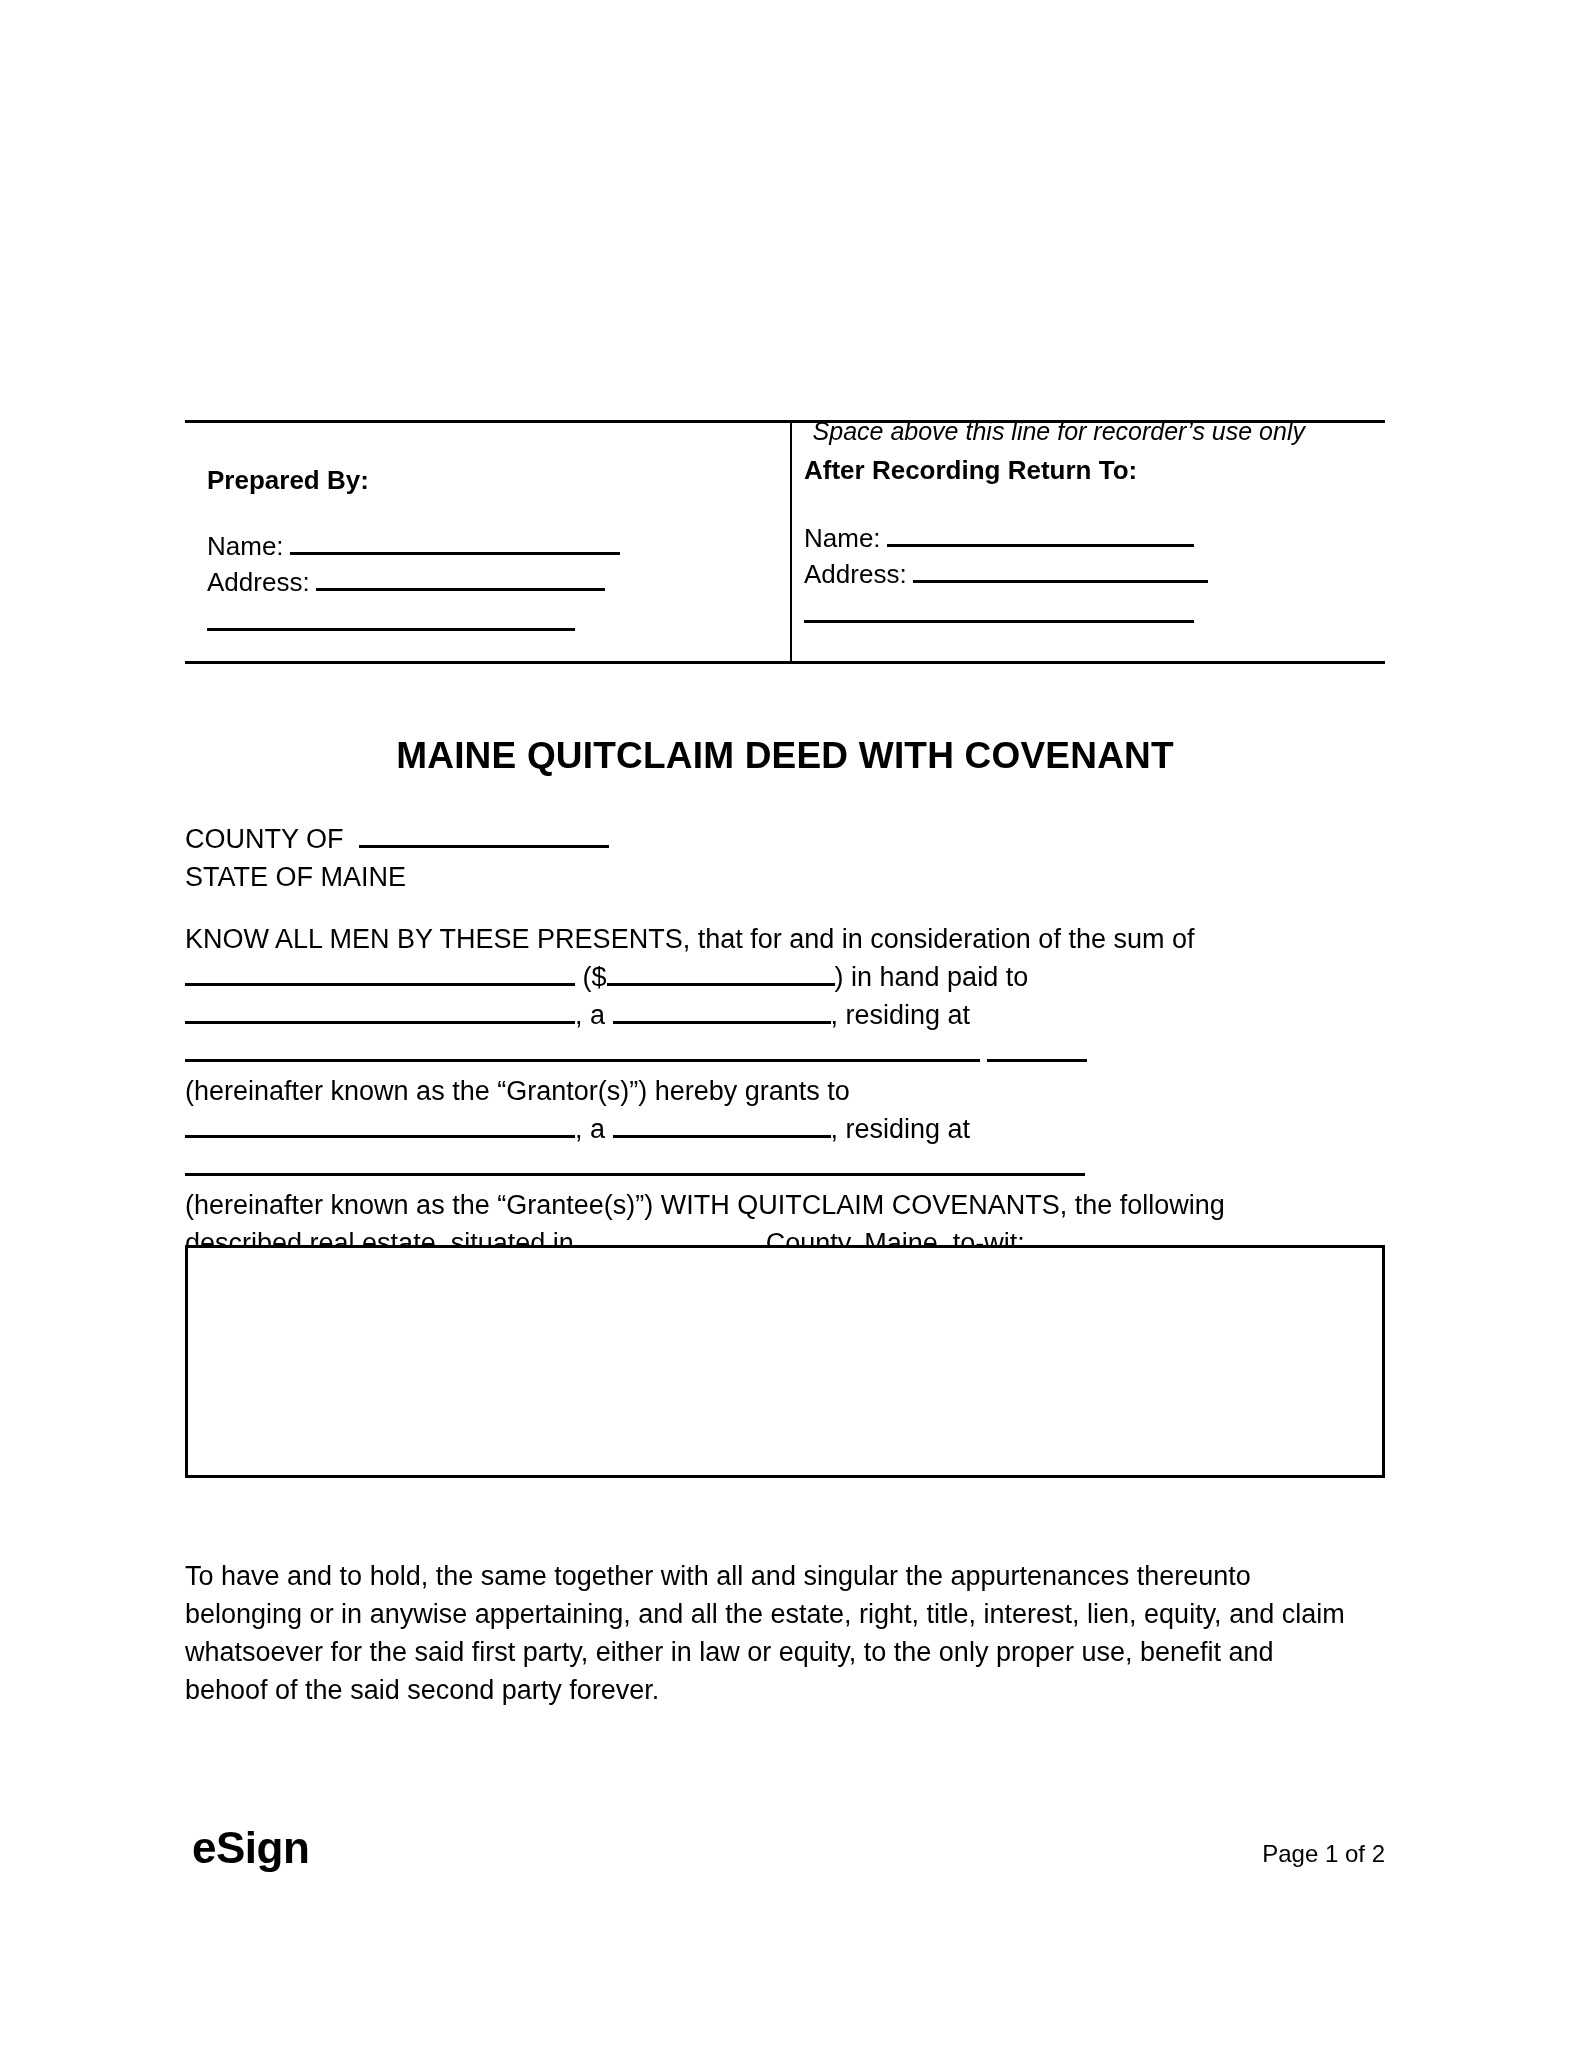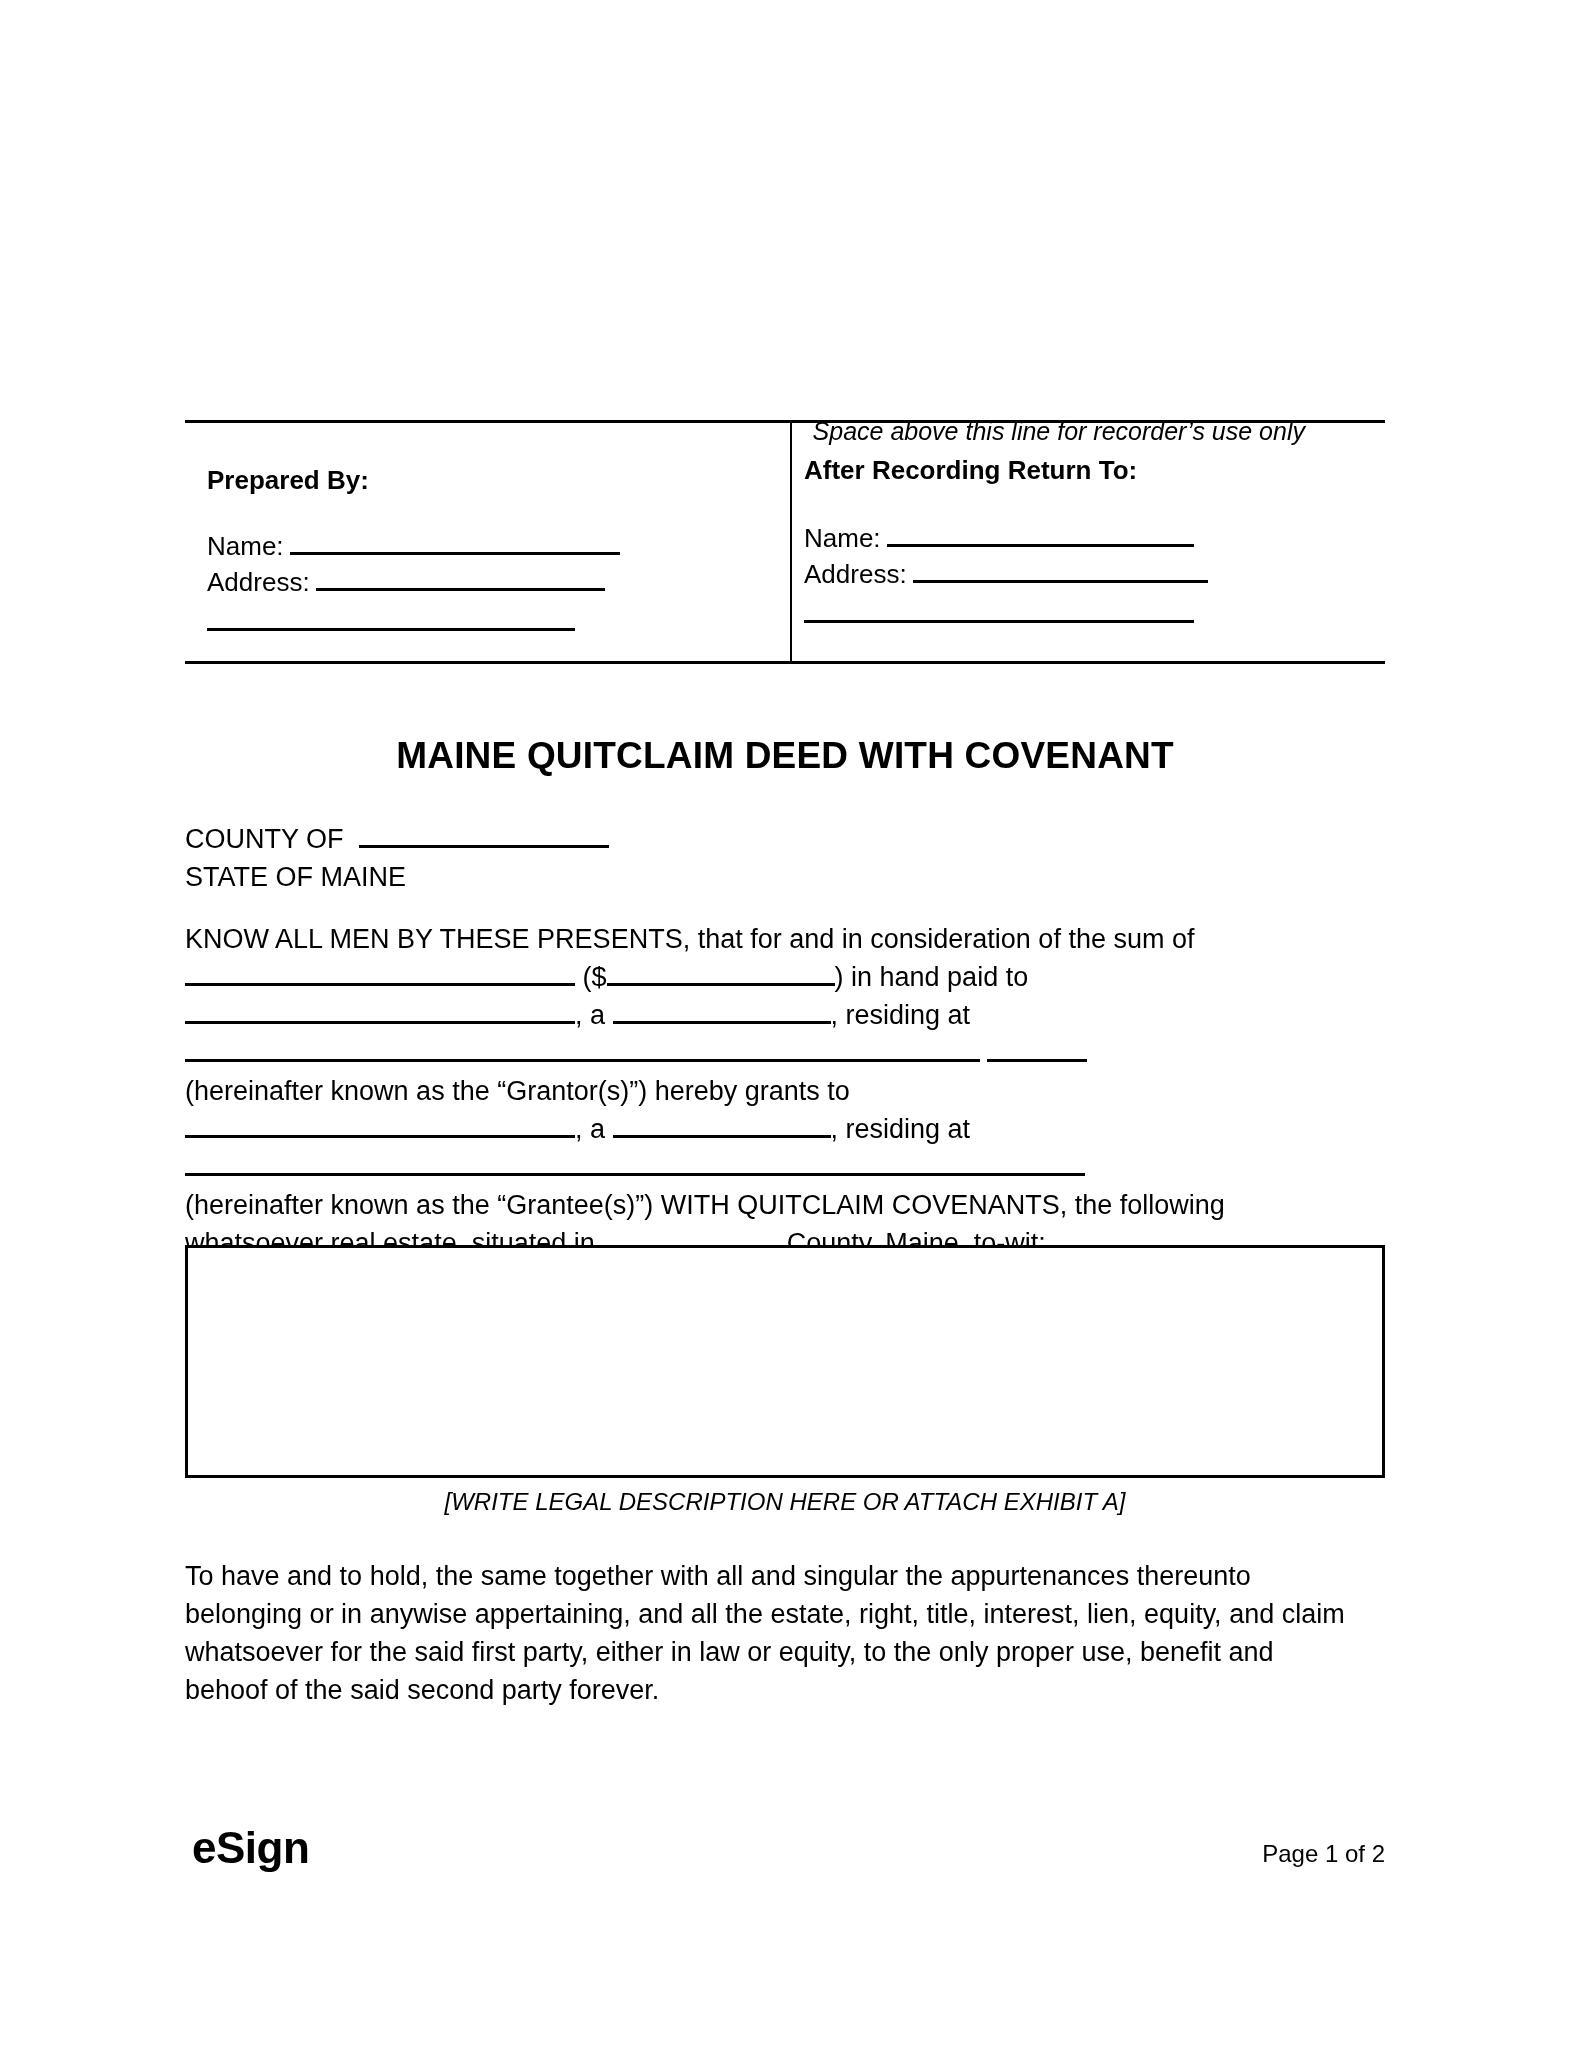--- a/index.html
+++ b/index.html
@@ -272,29 +272,28 @@
 
       <div class="line">
         <span class="rule" style="width:900px"></span>
       </div>
     </div>
 
     <div class="body-text grantee-block">
       <div class="line">(hereinafter known as the “Grantee(s)”) WITH QUITCLAIM COVENANTS, the following</div>
 
       <div class="line">
-        <span>whatsoever real estate, situated in</span>
+        <span>described real estate, situated in</span>
         <span class="rule" style="width:165px; margin:0 6px"></span>
         <span>County, Maine, to-wit:</span>
       </div>
     </div>
 
     <div class="legal-box"></div>
 
-    <div class="legal-caption">[WRITE LEGAL DESCRIPTION HERE OR ATTACH EXHIBIT A]</div>
 
     <div class="habendum">To have and to hold, the same together with all and singular the appurtenances thereunto belonging or in anywise appertaining, and all the estate, right, title, interest, lien, equity, and claim whatsoever for the said first party, either in law or equity, to the only proper use, benefit and behoof of the said second party forever.</div>
 
     <div class="footer-logo">eSign</div>
 
     <div class="footer-page">Page 1 of 2</div>
 
   </div>
 </div>
 

